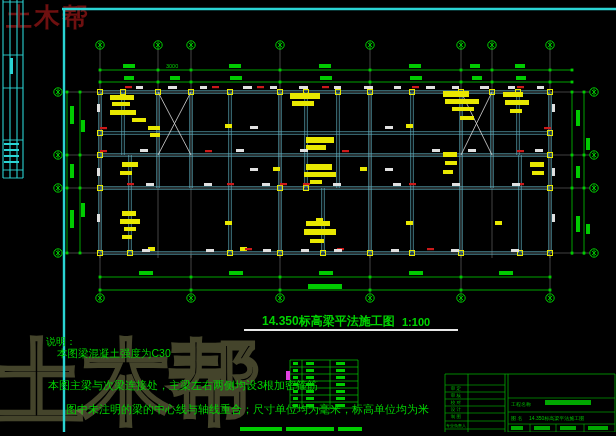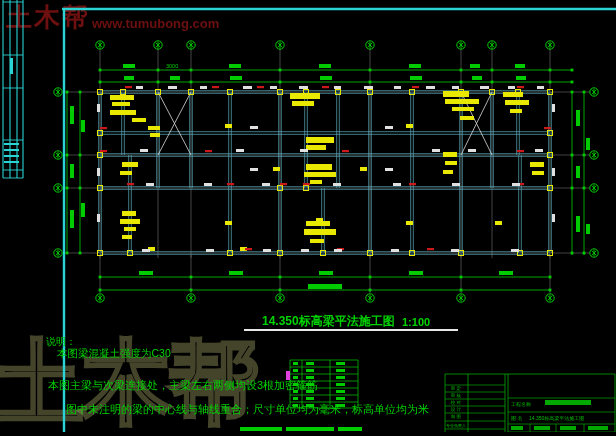--- a/index.html
+++ b/index.html
@@ -18,21 +18,20 @@
   .g{fill:#00d400;}
   .note{fill:#00d400;}
 </style>
 </head>
 <body>
 
 <div id="stage">
 
   <div class="wm-top">
     <span class="brand">土木帮</span>
-    <span class="url">www.tumubong.com</span>
   </div>
 
   <div class="wm-bot">
     <div class="brand">土木帮</div>
   </div>
 
   <svg id="draw" width="616" height="436" viewBox="0 0 616 436">
     <g id="geo">
         <line x1="62" y1="9" x2="616" y2="9" stroke="#2ad4d4" stroke-width="2.4" opacity="1"></line>
         <line x1="64" y1="9" x2="64" y2="436" stroke="#2ad4d4" stroke-width="2.4" opacity="1"></line>

